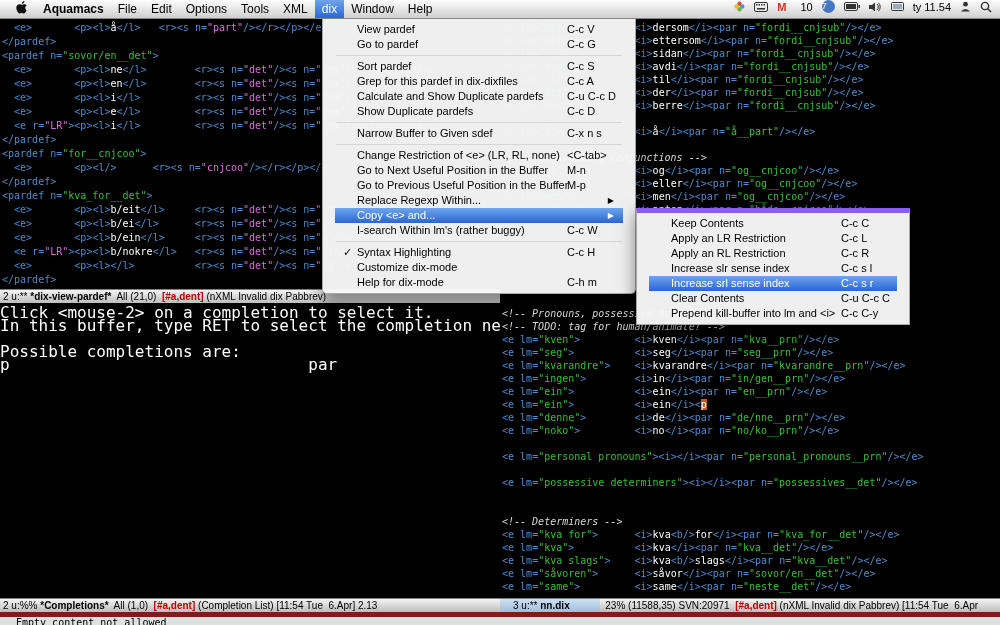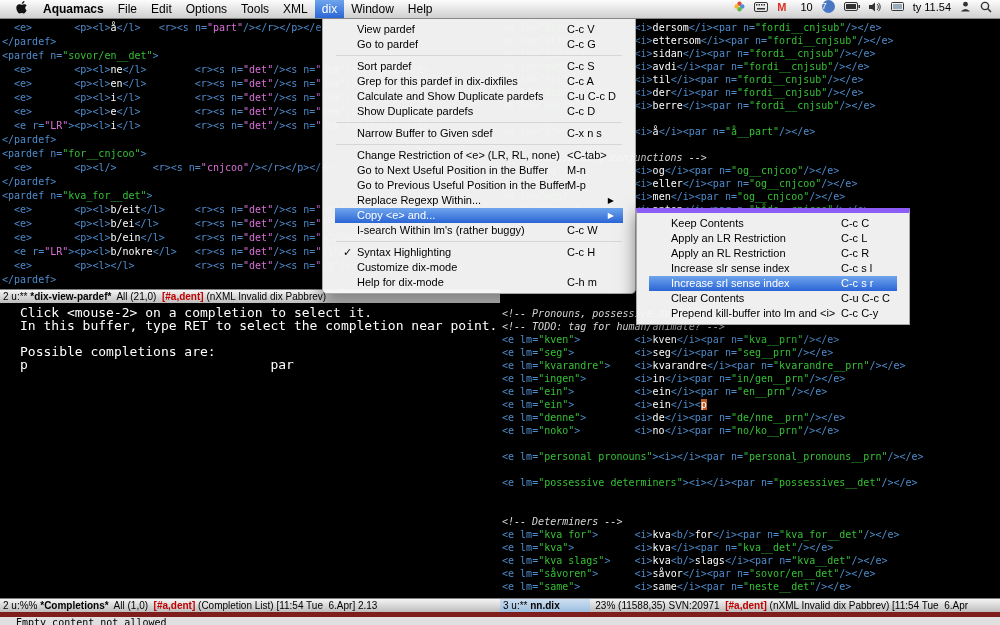--- a/index.html
+++ b/index.html
@@ -18,38 +18,38 @@
 .gm{color:#d93025;font-weight:bold;font-size:11px}
 .gm-count{margin-left:14px}
 .badge7{width:13px;height:13px;border-radius:50%;background:#4a77c4;color:#fff;font-size:9px;line-height:13px;text-align:center;display:inline-block}
 .mb-clock{white-space:pre}
 
 
 #left-win{position:absolute;left:0;top:19px;width:500px;height:270px;overflow:hidden;font-family:"DejaVu Sans Mono",monospace;font-size:10px;padding:2px 0 0 2px}
 #left-win .cl{height:14px;line-height:14px;white-space:pre}
 #right-win{position:absolute;left:500px;top:19px;width:500px;height:579px;overflow:hidden;font-family:"DejaVu Sans Mono",monospace;font-size:10px;padding:2px 0 0 2px}
 #right-win .cl{height:13px;line-height:13px;white-space:pre}
-#comp-win{position:absolute;left:0;top:303px;width:500px;height:295px;overflow:hidden;font-family:"DejaVu Sans Mono",monospace;font-size:13px;color:#fff;padding:3px 0 0 20px}
+#comp-win{position:absolute;left:0;top:303px;width:500px;height:295px;overflow:hidden;font-family:"DejaVu Sans Mono",monospace;font-size:16px;color:#fff;padding:3px 0 0 0}
 #comp-win .cl{height:13px;line-height:13px;white-space:pre}
 .tag{color:#4f8ccc}
 .valg{color:#35c035}
 .valm{color:#d96fd9}
 .txt{color:#ffffff}
 .cmt{color:#d8d8d8;font-style:italic}
 .pcur{background:#c05a1e;color:#fff}
 
 
 .modeline{position:absolute;height:14px;line-height:13px;font-size:10px;background:linear-gradient(#f4f4f4,#bdbdbd);border-top:1px solid #7e7e7e;color:#000;overflow:hidden;white-space:pre;padding:0 3px}
 #modeline1{left:0;top:289px;width:500px}
 #modeline2{left:0;top:598px;width:500px}
 #modeline3{left:500px;top:598px;width:500px;padding-left:0}
 .ml{white-space:pre}
 .mlb{font-weight:bold;white-space:pre}
 .mlflag{color:#c00000;font-weight:bold;white-space:pre}
-.mlsel{background:linear-gradient(#cfe0f2,#9cbede);display:inline-block;height:13px;padding:0 30px 0 3px;white-space:pre}
+.mlsel{background:linear-gradient(#cfe0f2,#9cbede);display:inline-block;height:13px;padding:0 30px 0 13px;white-space:pre}
 #echo{position:absolute;left:0;top:612px;width:1000px;height:13px;background:#e0e0e0;border-top:5px solid #7f1d1d;font-family:"DejaVu Sans Mono",monospace;font-size:10px;line-height:12px;color:#000;padding-left:16px}
 
 
 .menu-panel{position:absolute;z-index:50;background:rgba(247,247,247,0.97);border:1px solid #a8a8a8;border-top:none;border-radius:0 0 5px 5px;box-shadow:0 6px 16px rgba(0,0,0,.5);padding:3px 12px;font-size:11px;color:#000}
 #dix-menu{left:322px;top:19px;width:314px}
 #copy-submenu{left:636px;top:208px;width:274px;border-radius:0;border-top:5px solid #8b5cf6}
 .menu-item{position:relative;height:15px;line-height:15px;padding-left:22px;white-space:nowrap}
 .mi-label{display:inline-block}
 .mi-short{position:absolute;left:232px;top:0}
 #copy-submenu .mi-short{left:192px}

